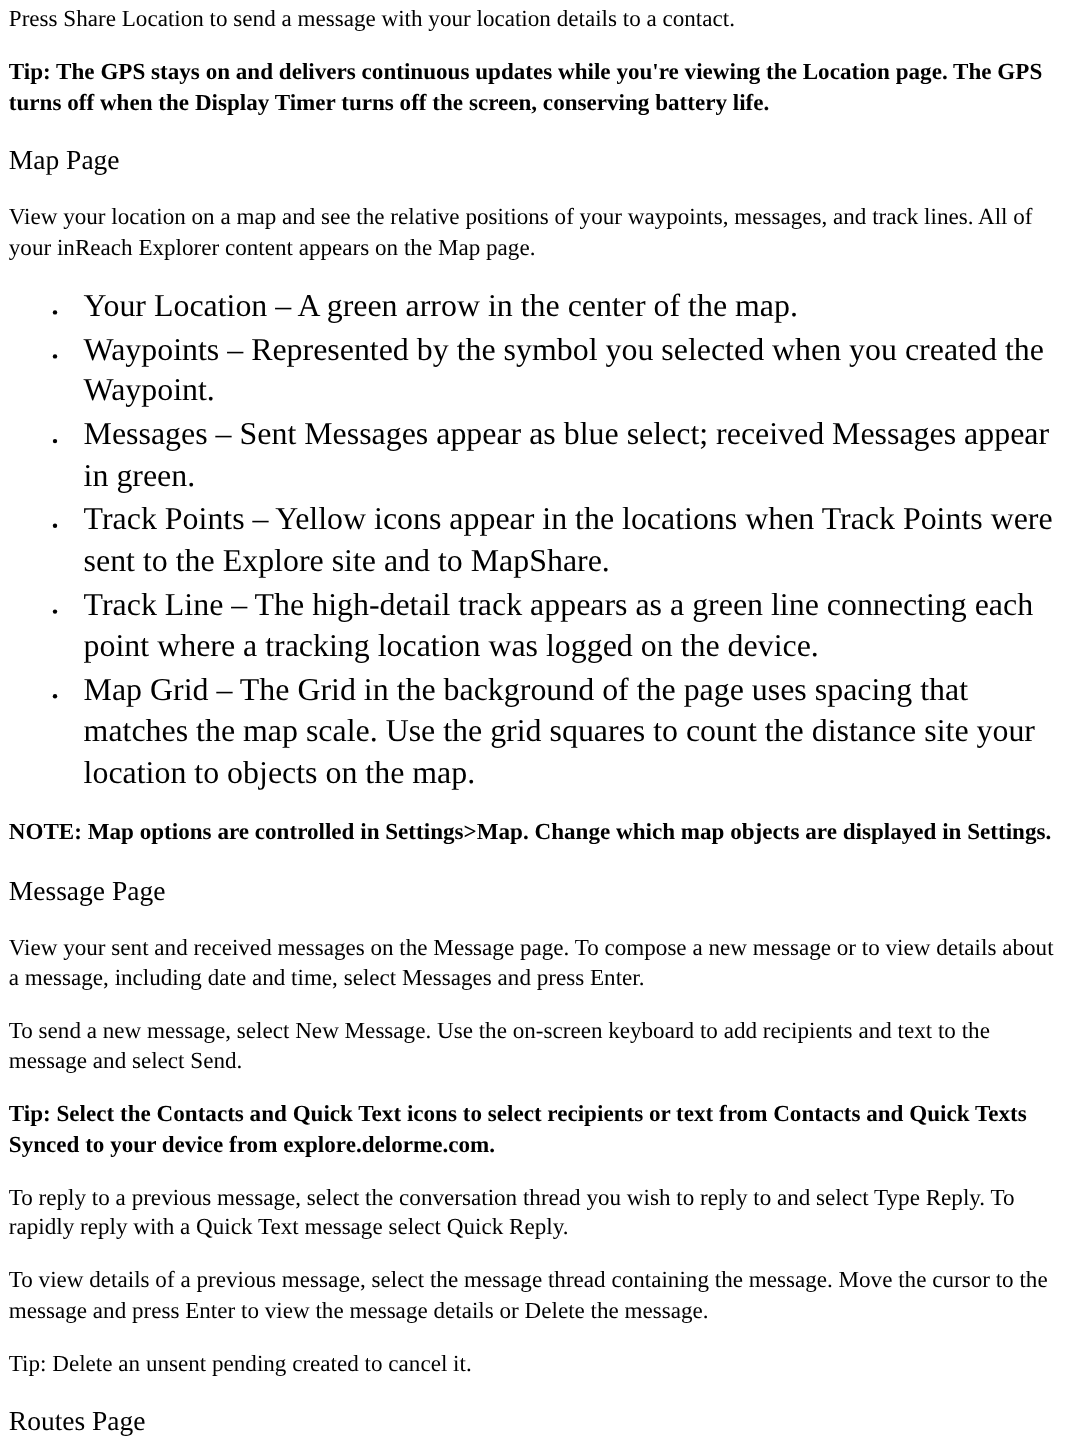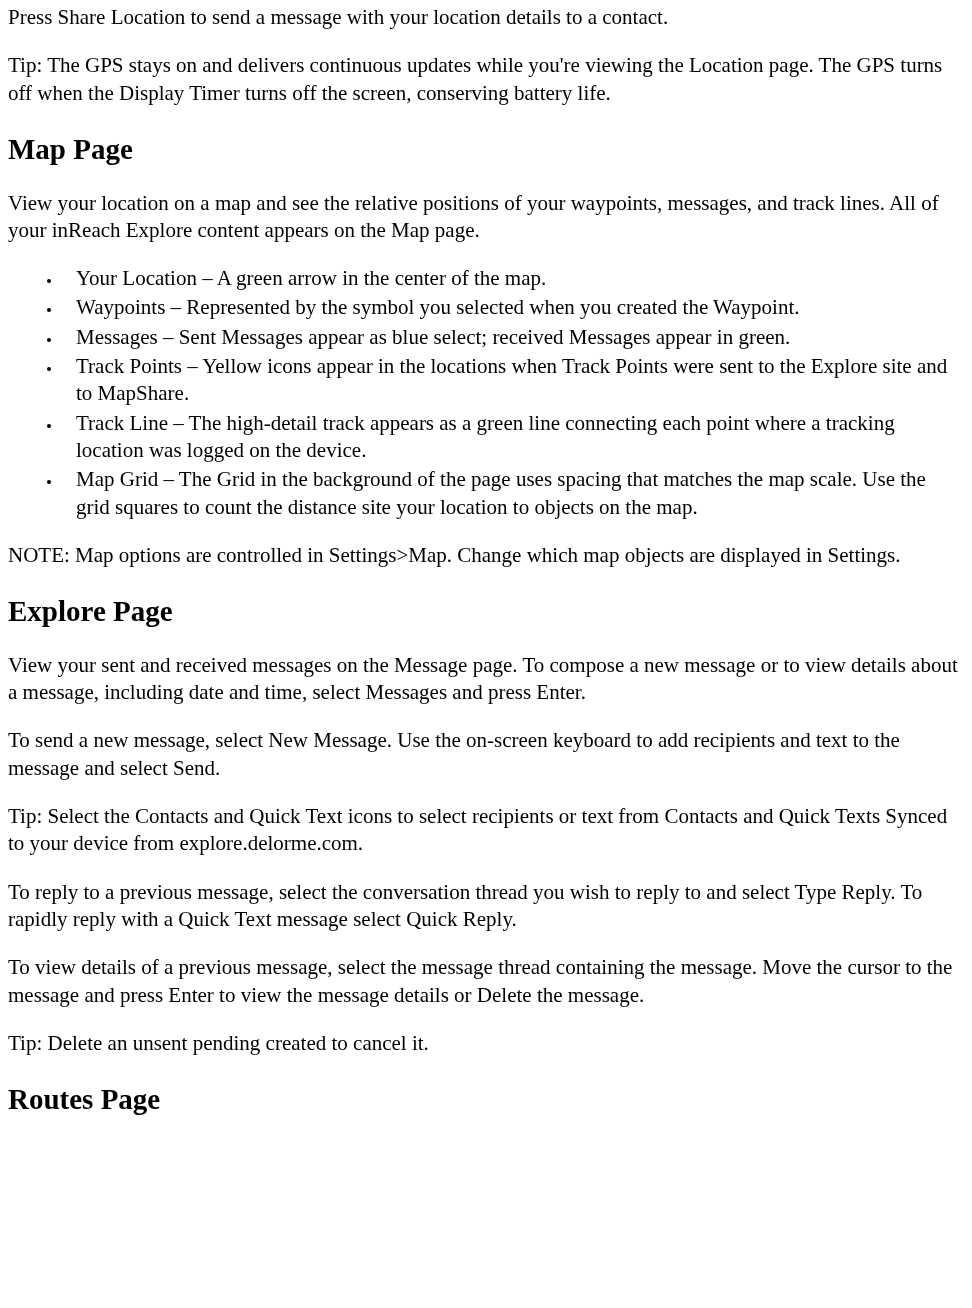--- a/index.html
+++ b/index.html
@@ -9,64 +9,64 @@
       margin: 0;
       padding: 4px 8px;
       color: #000;
       width: 972px;
       box-sizing: border-box;
     }
     p {
       margin: 0 0 21px 0;
     }
     .bold {
-      font-weight: normal;
+      font-weight: bold;
     }
     h2 {
-      font-size: 29px;
-      font-weight: bold;
+      font-size: 25px;
+      font-weight: normal;
       margin: 24px 0 21px 0;
     }
     ul {
       margin: 0 0 21px 0;
       padding-left: 54px;
     }
     li {
       list-style-type: disc;
       margin-bottom: 2px;
       padding-left: 14px;
-      font-size: 21px;
+      font-size: 29px;
     }
     li::marker {
       font-size: 14px;
     }
   </style>
 </head>
 <body>
 
 <p>Press Share Location to send a message with your location details to a contact.</p>
 
 <p class="bold">Tip: The GPS stays on and delivers continuous updates while you're viewing the Location page. The GPS turns off when the Display Timer turns off the screen, conserving battery life.</p>
 
 <h2>Map Page</h2>
 
-<p>View your location on a map and see the relative positions of your waypoints, messages, and track lines. All of your inReach Explore content appears on the Map page.</p>
+<p>View your location on a map and see the relative positions of your waypoints, messages, and track lines. All of your inReach Explorer content appears on the Map page.</p>
 
 <ul>
   <li>Your Location – A green arrow in the center of the map.</li>
   <li>Waypoints – Represented by the symbol you selected when you created the Waypoint.</li>
   <li>Messages – Sent Messages appear as blue select; received Messages appear in green.</li>
   <li>Track Points – Yellow icons appear in the locations when Track Points were sent to the Explore site and to MapShare.</li>
   <li>Track Line – The high-detail track appears as a green line connecting each point where a tracking location was logged on the device.</li>
   <li>Map Grid – The Grid in the background of the page uses spacing that matches the map scale. Use the grid squares to count the distance site your location to objects on the map.</li>
 </ul>
 
 <p class="bold">NOTE: Map options are controlled in Settings&gt;Map. Change which map objects are displayed in Settings.</p>
 
-<h2>Explore Page</h2>
+<h2>Message Page</h2>
 
 <p>View your sent and received messages on the Message page. To compose a new message or to view details about a message, including date and time, select Messages and press Enter.</p>
 
 <p>To send a new message, select New Message. Use the on-screen keyboard to add recipients and text to the message and select Send.</p>
 
 <p class="bold">Tip: Select the Contacts and Quick Text icons to select recipients or text from Contacts and Quick Texts Synced to your device from explore.delorme.com.</p>
 
 <p>To reply to a previous message, select the conversation thread you wish to reply to and select Type Reply. To rapidly reply with a Quick Text message select Quick Reply.</p>
 
 <p>To view details of a previous message, select the message thread containing the message. Move the cursor to the message and press Enter to view the message details or Delete the message.</p>

